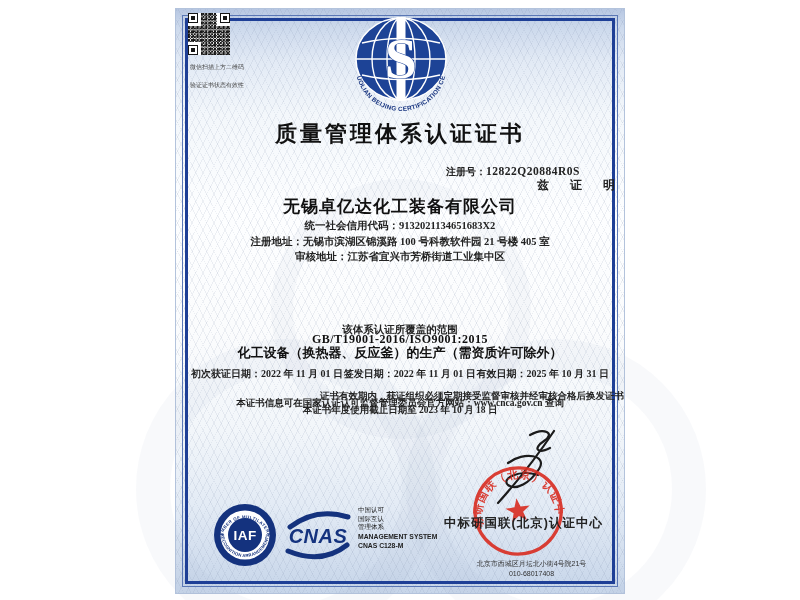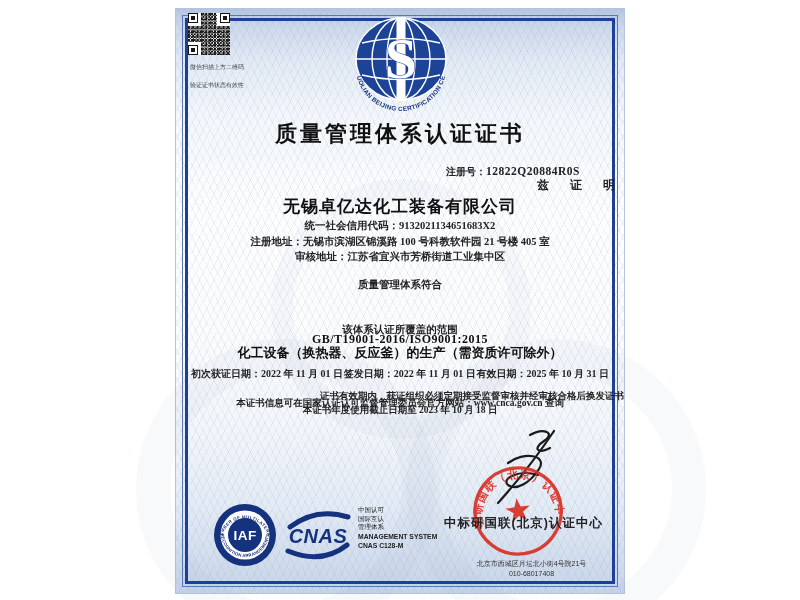--- a/index.html
+++ b/index.html
@@ -137,21 +137,20 @@
       <span class="reg-label">注册号：</span><span class="reg-no">12822Q20884R0S</span>
     </div>
 
     <div class="abs ctr statement">兹 证 明</div>
     <div class="abs ctr company">无锡卓亿达化工装备有限公司</div>
 
     <div class="abs ctr infoline info1">统一社会信用代码：9132021134651683X2</div>
     <div class="abs ctr infoline info2">注册地址：无锡市滨湖区锦溪路 100 号科教软件园 21 号楼 405 室</div>
     <div class="abs ctr infoline info3">审核地址：江苏省宜兴市芳桥街道工业集中区</div>
 
-    <div class="abs ctr conform">质量管理体系符合</div>
     <div class="abs ctr standard">GB/T19001-2016/ISO9001:2015</div>
     <div class="abs ctr scope-label">该体系认证所覆盖的范围</div>
     <div class="abs ctr scope">化工设备（换热器、反应釜）的生产（需资质许可除外）</div>
 
     <div class="abs dates">
       <span>初次获证日期：2022 年 11 月 01 日</span>
       <span>签发日期：2022 年 11 月 01 日</span>
       <span>有效日期：2025 年 10 月 31 日</span>
     </div>
 

